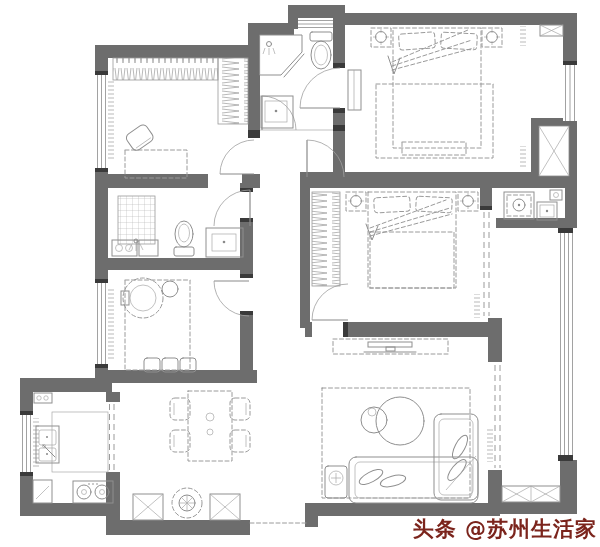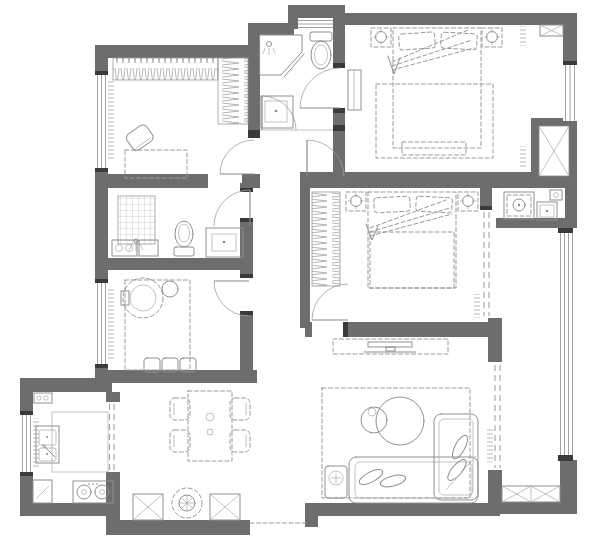--- a/index.html
+++ b/index.html
@@ -479,13 +479,14 @@
       <rect class="fxw" x="502" y="486" width="58" height="16"></rect>
       <line class="thin" x1="531" y1="486" x2="531" y2="502"></line>
       <line class="thin" x1="502" y1="486" x2="531" y2="502"></line>
           <line class="thin" x1="502" y1="502" x2="531" y2="486"></line>
       <line class="thin" x1="531" y1="486" x2="560" y2="502"></line>
           <line class="thin" x1="531" y1="502" x2="560" y2="486"></line>
     </g>
   </g>
 </svg>
 
+<div class="wm">头条 @苏州生活家</div>
 </div>
 
 </body></html>

